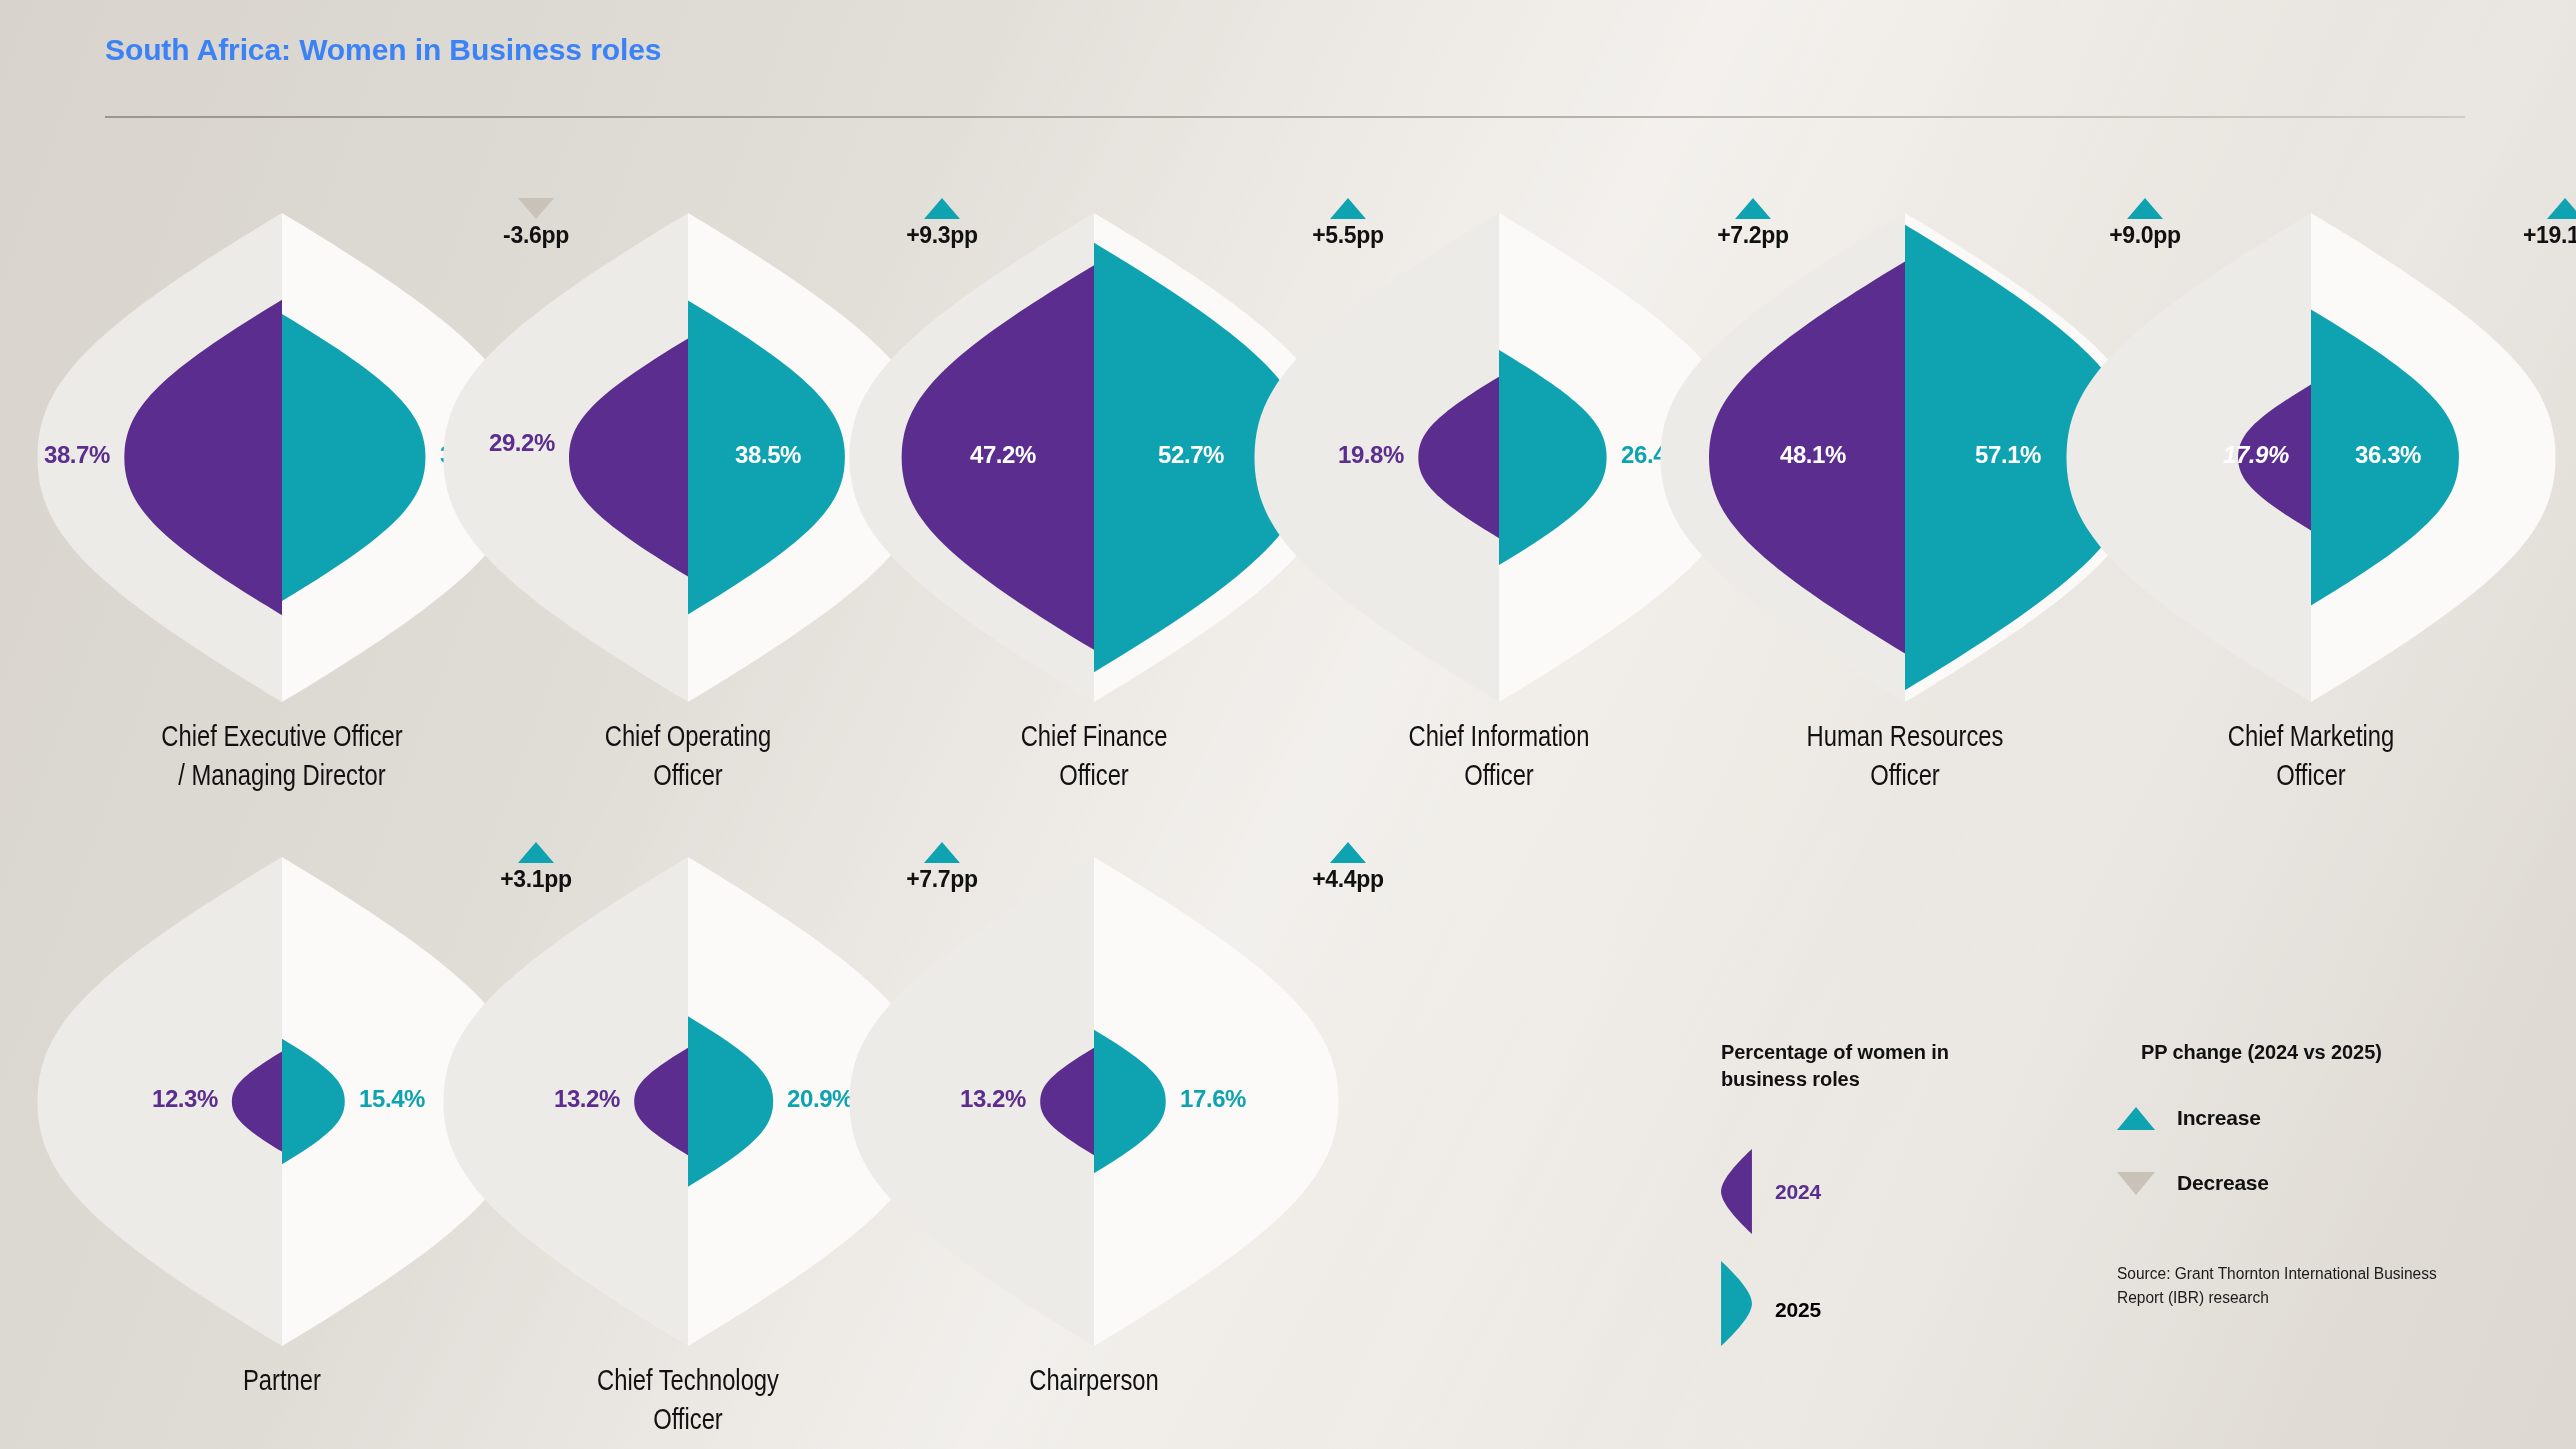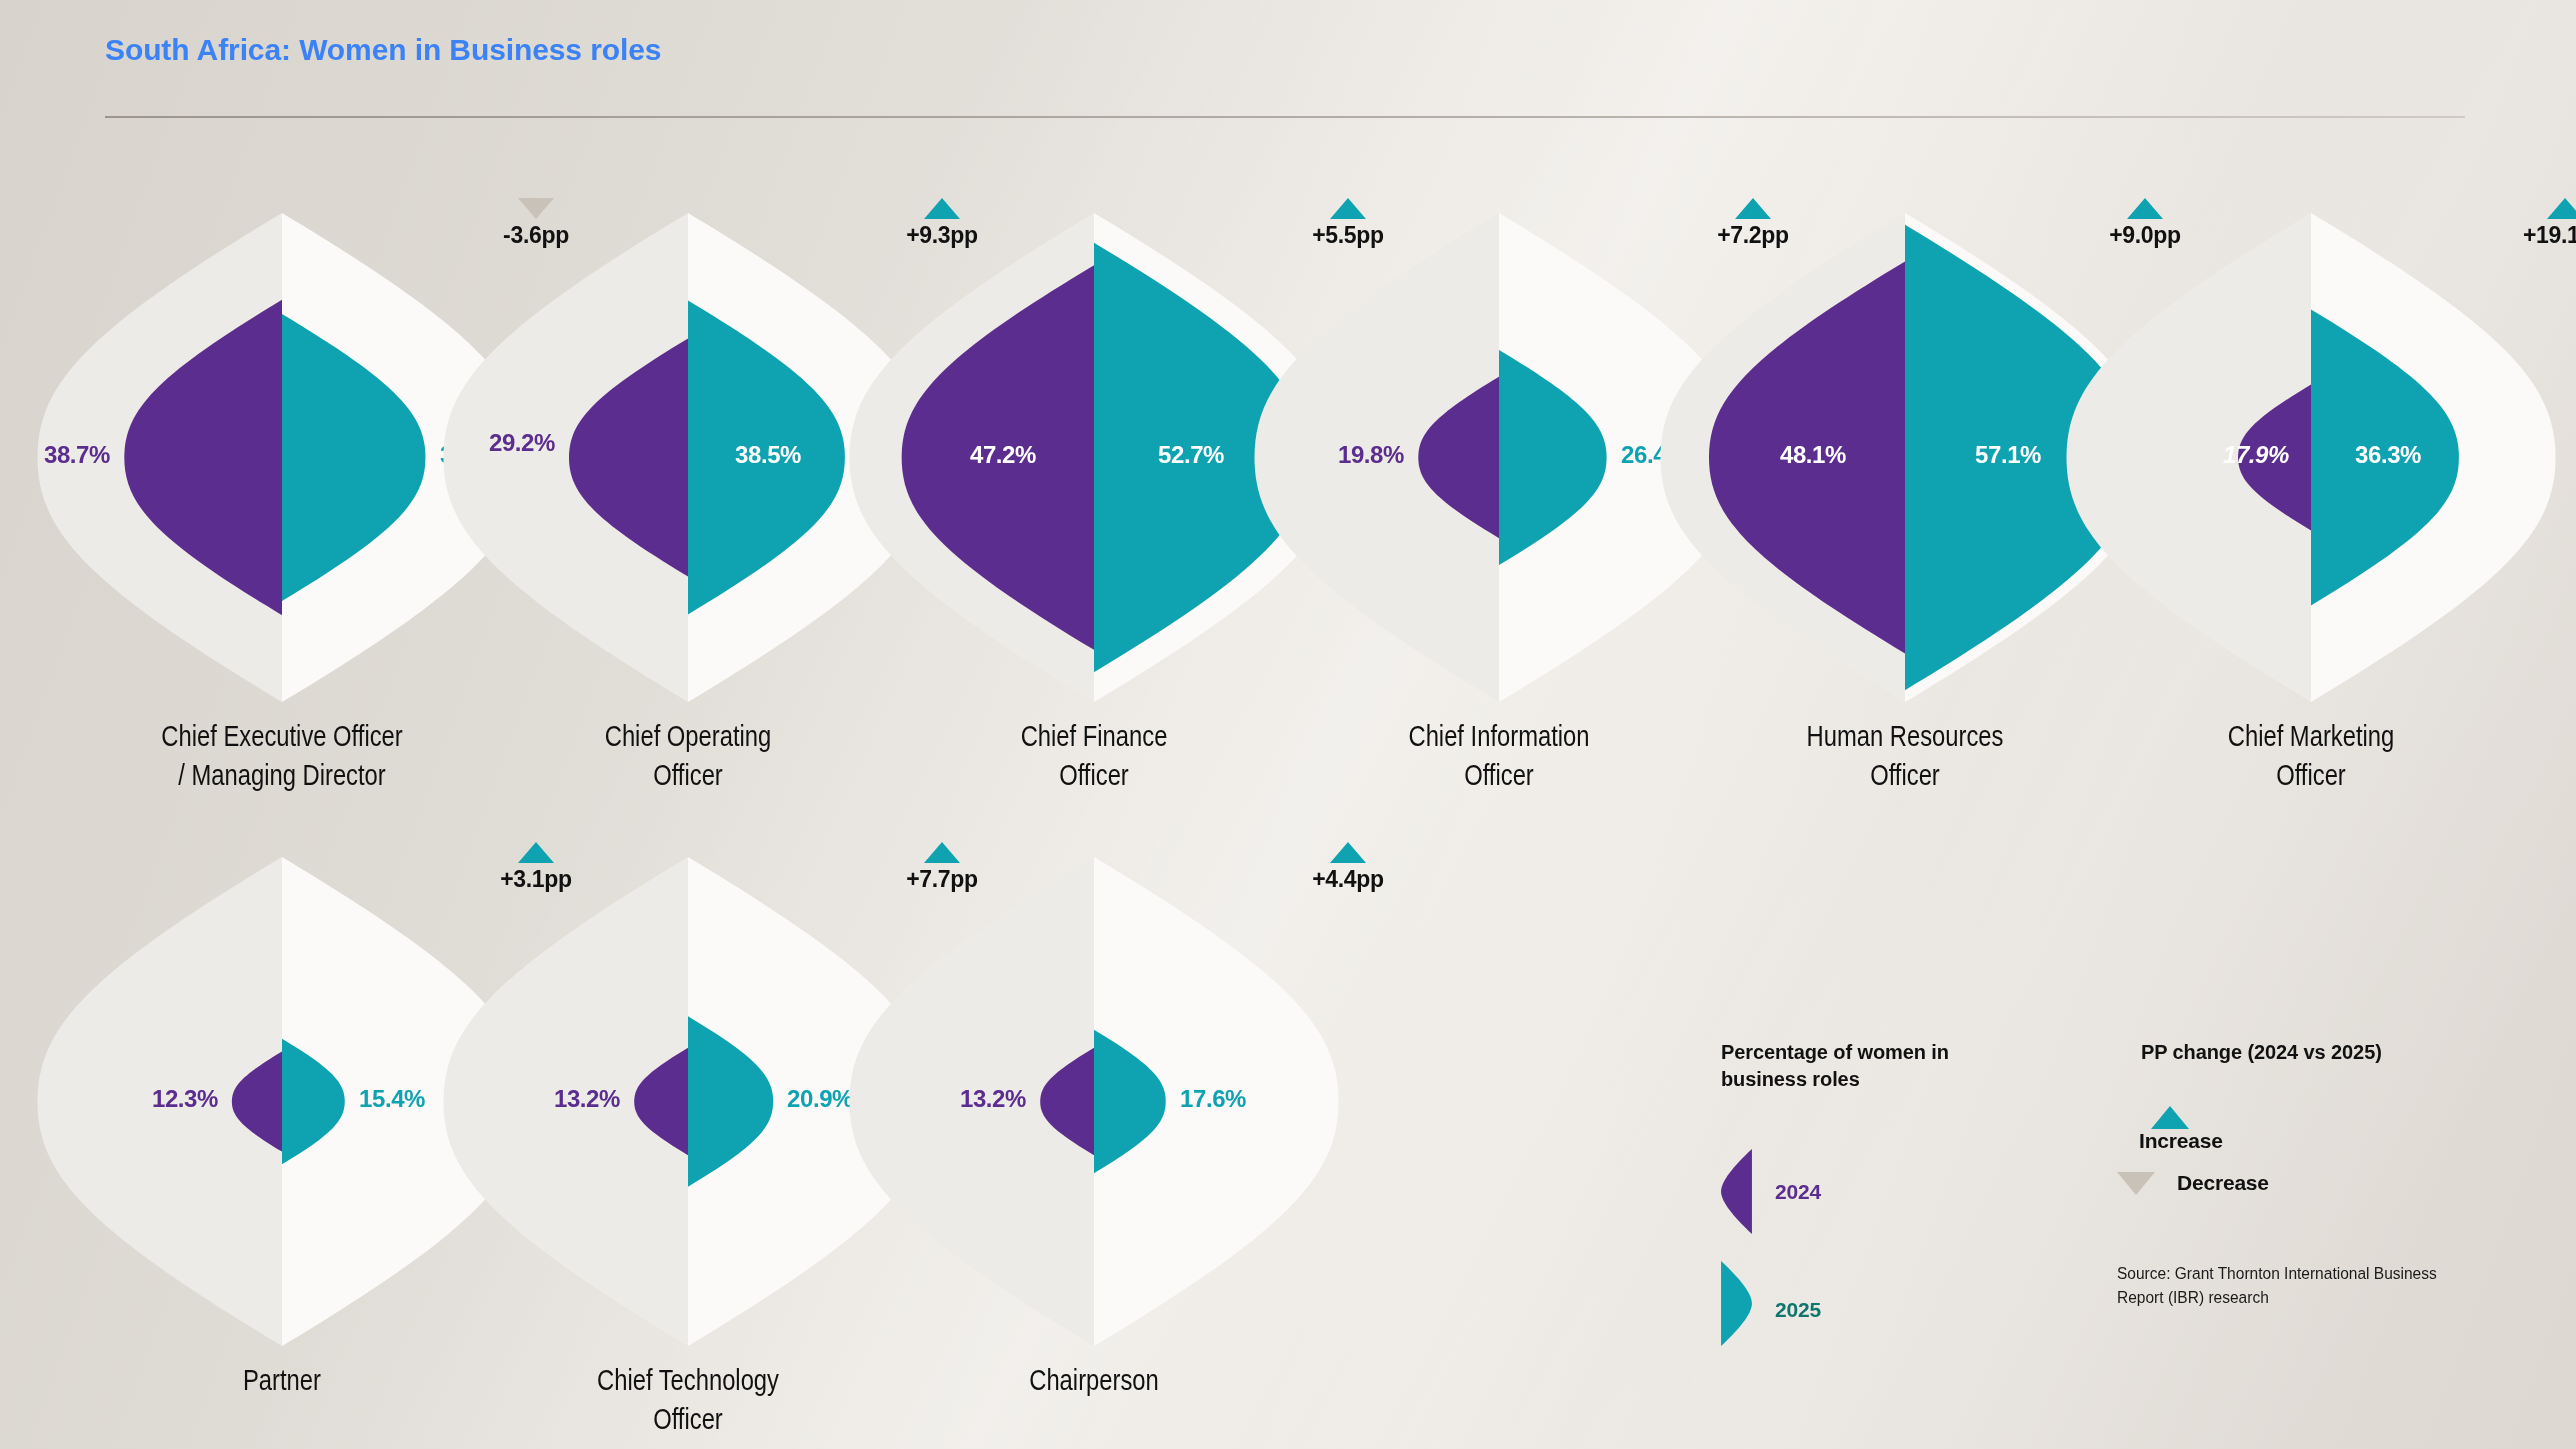--- a/index.html
+++ b/index.html
@@ -60,21 +60,21 @@
 
   
   .legend{position:absolute;}
   .legend-title{
     font-size:20px;font-weight:700;color:#111;line-height:1.36;letter-spacing:-0.1px;
   }
   .swatch-row{position:absolute;display:flex;align-items:center;}
   .swatch-row .sw{width:31px;height:85px;}
   .swatch-row .swlabel{font-size:21px;font-weight:700;margin-left:23px;letter-spacing:-0.2px;}
   .sl2024{color:#5b2d8e;}
-  .sl2025{color:#0f766e;margin-top:12px;}
+  .sl2025{color:#000000;margin-top:12px;}
 
   .legrow{position:absolute;display:flex;align-items:center;}
   .legrow .ltri-up{width:0;height:0;border-left:19.3px solid transparent;border-right:19.3px solid transparent;border-bottom:23px solid #0fa3b1;}
   .legrow .ltri-down{width:0;height:0;border-left:19.3px solid transparent;border-right:19.3px solid transparent;border-top:23px solid #c9c2b8;}
   .legrow .ltxt{font-size:21px;font-weight:700;color:#111;margin-left:22px;letter-spacing:-0.2px;}
 
   .source{
     position:absolute;font-size:16.7px;font-weight:300;color:#1a1a1a;line-height:1.42;
     transform:scaleX(.93);transform-origin:0 0;
   }
@@ -350,21 +350,21 @@
   <svg class="sw" viewBox="0 0 48 132">
     <path d="M0 0 C 28 26, 48 50, 48 66 C 48 82, 28 106, 0 132 Z" fill="#0fa3b1"></path>
   </svg>
   <span class="swlabel sl2025">2025</span>
 </div>
 
 <div class="legend" style="left:2117px;top:1039px;margin-left:24px;">
   <div class="legend-title">PP change (2024 vs 2025)</div>
 </div>
 
-<div class="legrow" style="left:2117px;top:1106px;flex-direction:column;">
+<div class="legrow" style="left:2117px;top:1106px;">
   <span class="ltri-up"></span>
   <span class="ltxt">Increase</span>
 </div>
 
 <div class="legrow" style="left:2117px;top:1171px;">
   <span class="ltri-down"></span>
   <span class="ltxt">Decrease</span>
 </div>
 
 <div class="source" style="left:2117px;top:1262px;">

